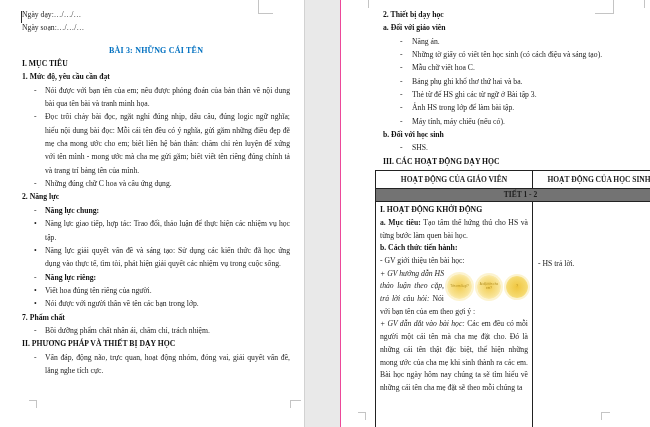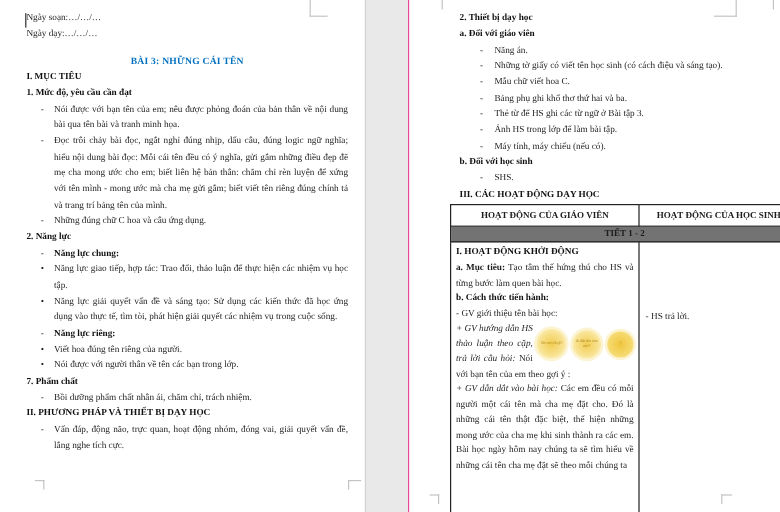--- a/index.html
+++ b/index.html
@@ -64,22 +64,22 @@
     <i></i>
     <i></i>
     <i></i>
     <i></i>
     <i></i>
 </div>
 
 <div class="page page-left">
   <div class="caret"></div>
   <div class="lp-content">
+    <p>Ngày dạy:…/…/…</p>
     <p>Ngày soạn:…/…/…</p>
-    <p>Ngày dạy:…/…/…</p>
     <p class="doc-title">BÀI 3: NHỮNG CÁI TÊN</p>
     <p class="h">I. MỤC TIÊU</p>
     <p class="h">1. Mức độ, yêu cầu cần đạt</p>
 
     <div class="li">
       <span class="mk">-</span>
       <span class="tx">Nói được với bạn tên của em; nêu được phỏng đoán của bản thân về nội dung bài qua tên bài và tranh minh họa.</span>
     </div>
     <div class="li">
       <span class="mk">-</span>

